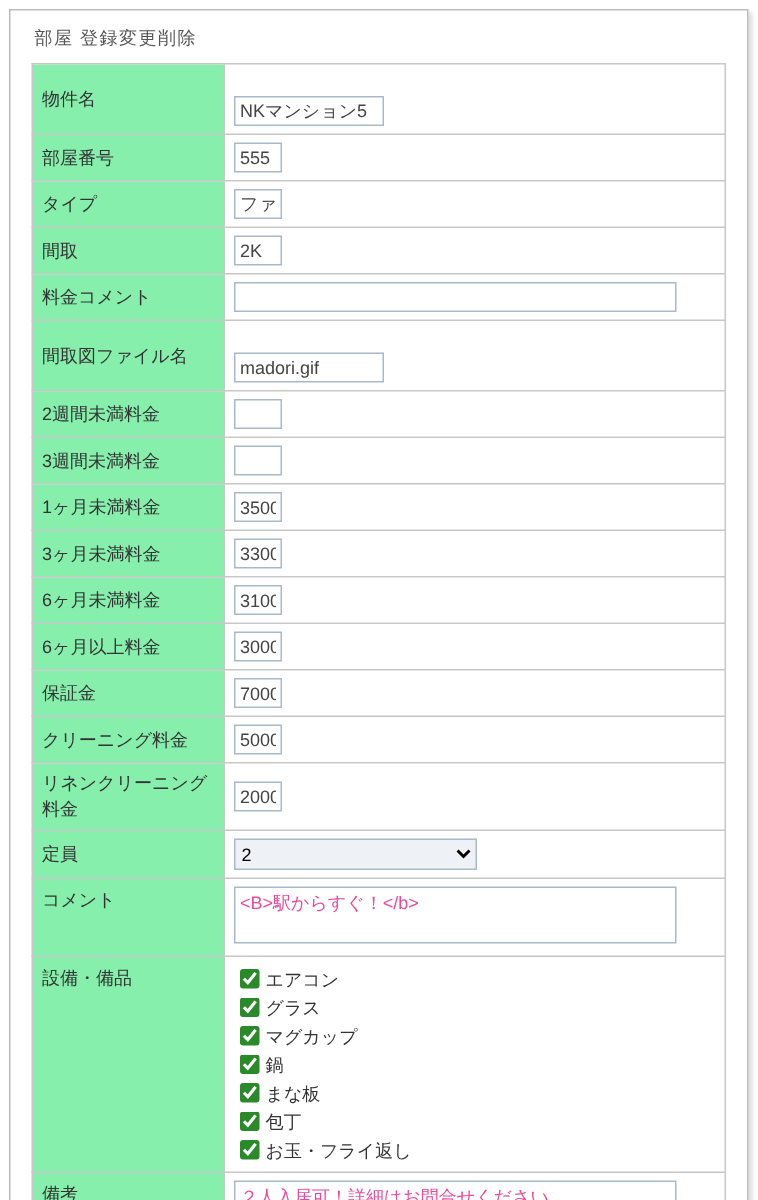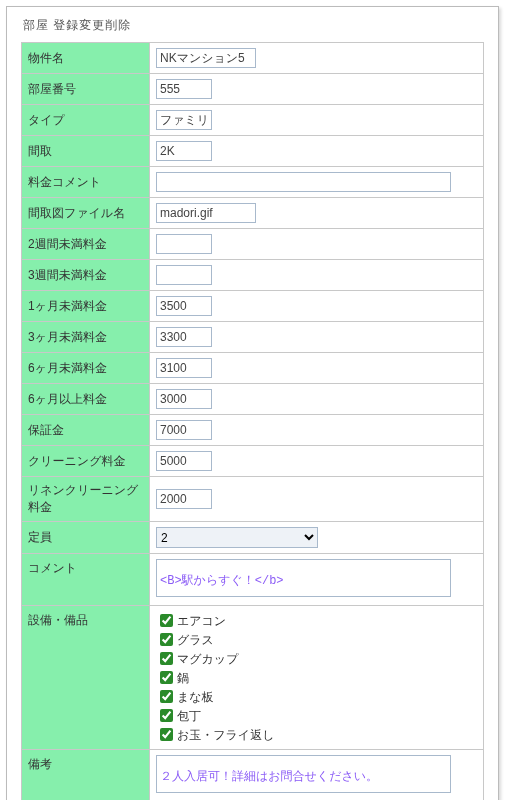--- a/index.html
+++ b/index.html
@@ -42,41 +42,41 @@
   table.form td.tall { vertical-align: top; padding-top:6px; }
   input[type="text"] {
     font-family: inherit;
     font-size: 12px;
     padding: 2px 3px;
     border: 1px solid #a8b9cc;
     height: 20px;
     background: #fff;
     color: #444;
   }
-  .w-med { width: 100px; }
-  .w-short { width: 56px; }
+  .w-med { width: 100px; margin-top: 16px; }
+  .w-short { width: 32px; }
   .w-wide { width: 295px; }
   select {
     font-family: inherit;
     font-size: 12px;
     width: 162px;
     height: 21px;
     border: 1px solid #a8b9cc;
     background: #eef2f7;
   }
   textarea {
-    font-family: Liberation Mono, monospace;
+    font-family: Liberation Sans, sans-serif;
     font-size: 12px;
     width: 295px;
     height: 38px;
     border: 1px solid #a8b9cc;
-    padding: 12px 3px;
+    padding: 2px 3px;
     resize: none;
     overflow-y: scroll;
-    color: #8b5cf6;
+    color: #ec4899;
   }
   .eq-list label {
     display: block;
     line-height: 18px;
     color: #333;
   }
   .eq-list input[type="checkbox"] {
     accent-color: #2a8a2a;
     margin-right: 4px;
     width: 13px; height: 13px;

